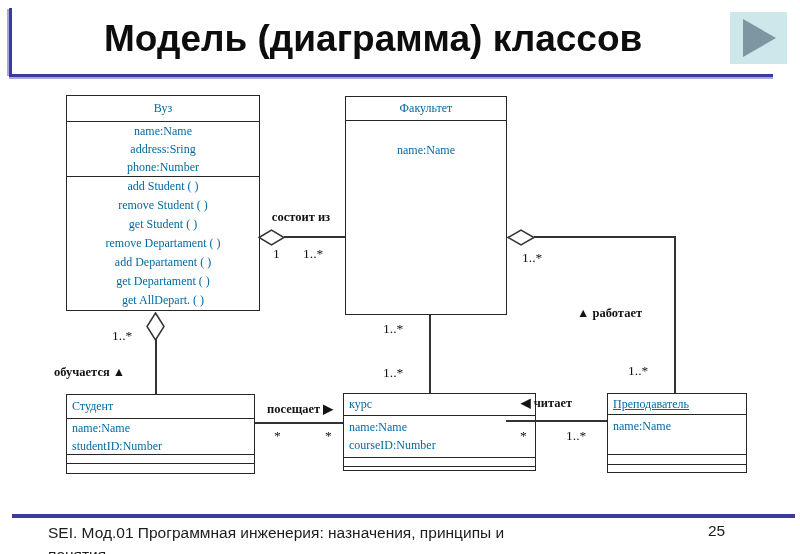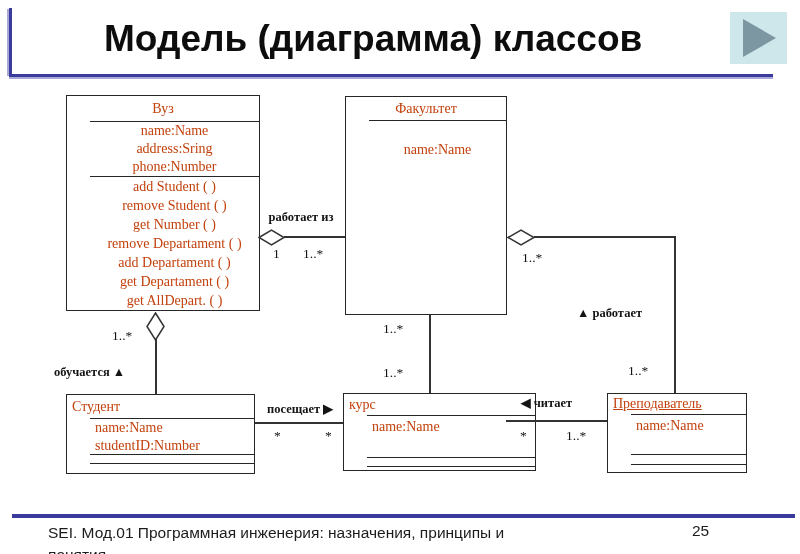--- a/index.html
+++ b/index.html
@@ -12,27 +12,27 @@
   #hdr-hline{left:9px;top:74px;width:764px;height:3px;background:#3b3b9e;box-shadow:0 2px 0 #a9a9d8;}
   #slide-title{left:104px;top:18px;font-size:37px;font-weight:bold;color:#0d0d0d;white-space:nowrap;}
   #play-btn{left:730px;top:12px;width:57px;height:52px;background:#cde7eb;cursor:pointer;}
   #play-tri{position:absolute;left:13px;top:7px;width:0;height:0;
             border-top:19px solid transparent;border-bottom:19px solid transparent;
             border-left:33px solid #7c96a2;}
 
   
   #ftr-line{left:12px;top:514px;width:783px;height:4px;background:#3b3b9e;}
   #ftr-text{left:48px;top:522px;width:600px;font-size:15.5px;line-height:22px;color:#1c1c1c;}
-  #ftr-page{left:692px;top:522px;font-size:15.5px;color:#1c1c1c;}
+  #ftr-page{left:708px;top:522px;font-size:15.5px;color:#1c1c1c;}
 
   
   .uml-box{position:absolute;background:#fff;border:1.5px solid #262626;box-sizing:border-box;
-           font-family:"Liberation Serif",serif;font-size:14px;color:#c2410c;}
+           font-family:"Liberation Serif",serif;font-size:12px;color:#0369a1;}
   .comp{box-sizing:border-box;display:flex;flex-direction:column;overflow:hidden;}
-  .comp + .comp{border-top:1.5px solid #262626;margin-left:23px;}
+  .comp + .comp{border-top:1.5px solid #262626;}
   .c-center{align-items:center;justify-content:center;text-align:center;}
   .c-left{align-items:flex-start;justify-content:flex-start;text-align:center;padding-left:5px;}
   .row{line-height:18px;white-space:nowrap;}
   .lh19 .row{line-height:19px;}
   .ttl{white-space:nowrap;}
 
   
   .cline{position:absolute;background:#333;}
 
   
@@ -55,21 +55,21 @@
   <div class="uml-box" style="left:66px;top:95px;width:194px;height:216px;">
     <div class="comp c-center ttl" style="height:25px;">Вуз</div>
     <div class="comp c-center" style="height:55px;">
         <div class="row">name:Name</div>
         <div class="row">address:Sring</div>
         <div class="row">phone:Number</div>
       </div>
     <div class="comp c-center lh19" style="flex:1;height:134px;">
         <div class="row">add Student ( )</div>
         <div class="row">remove Student ( )</div>
-        <div class="row">get Number ( )</div>
+        <div class="row">get Student ( )</div>
         <div class="row">remove Departament ( )</div>
         <div class="row">add Departament ( )</div>
         <div class="row">get Departament ( )</div>
         <div class="row">get AllDepart. ( )</div>
       </div>
   </div>
 
   <div class="uml-box" style="left:345px;top:96px;width:162px;height:219px;">
     <div class="comp c-center ttl" style="height:23px;">Факультет</div>
     <div class="comp c-center" style="height:58px;">
@@ -84,20 +84,21 @@
         <div class="row">studentID:Number</div>
       </div>
     <div class="comp" style="height:9px;"></div>
     <div class="comp" style="flex:1;"></div>
   </div>
 
   <div class="uml-box" style="left:343px;top:393px;width:193px;height:78px;">
     <div class="comp c-left ttl" style="height:21px;justify-content:center;">курс</div>
     <div class="comp c-left" style="height:42px;padding-top:2px;">
         <div class="row">name:Name</div>
+        <div class="row">courseID:Number</div>
       </div>
     <div class="comp" style="height:9px;"></div>
     <div class="comp" style="flex:1;"></div>
   </div>
 
   <div class="uml-box" style="left:607px;top:393px;width:140px;height:80px;">
     <div class="comp c-left ttl" style="height:20px;justify-content:center;text-decoration:underline;">Преподаватель</div>
     <div class="comp c-left" style="height:40px;padding-top:2px;">
         <div class="row">name:Name</div>
       </div>
@@ -116,21 +117,21 @@
   <svg class="abs" style="left:258px;top:229px;" width="27" height="17">
     <polygon points="1,8.5 13.5,1 26,8.5 13.5,16" fill="#ffffff" stroke="#333333" stroke-width="1.5"></polygon>
   </svg>
   <svg class="abs" style="left:507px;top:229px;" width="28" height="17">
     <polygon points="1,8.5 14,1 27,8.5 14,16" fill="#ffffff" stroke="#333333" stroke-width="1.5"></polygon>
   </svg>
   <svg class="abs" style="left:146px;top:312px;" width="19" height="29">
     <polygon points="9.5,1 18,14.5 9.5,28 1,14.5" fill="#ffffff" stroke="#333333" stroke-width="1.5"></polygon>
   </svg>
 
-  <div class="dlabel assoc" style="left:266px;top:210px;width:70px;text-align:center;">работает из</div>
+  <div class="dlabel assoc" style="left:266px;top:210px;width:70px;text-align:center;">состоит из</div>
   <div class="dlabel mult" style="left:273px;top:246px;">1</div>
   <div class="dlabel mult" style="left:303px;top:246px;">1..*</div>
 
   <div class="dlabel mult" style="left:522px;top:250px;">1..*</div>
   <div class="dlabel assoc" style="left:577px;top:306px;">▲ работает</div>
   <div class="dlabel mult" style="left:628px;top:363px;">1..*</div>
 
   <div class="dlabel mult" style="left:383px;top:321px;">1..*</div>
   <div class="dlabel mult" style="left:383px;top:365px;">1..*</div>
 

